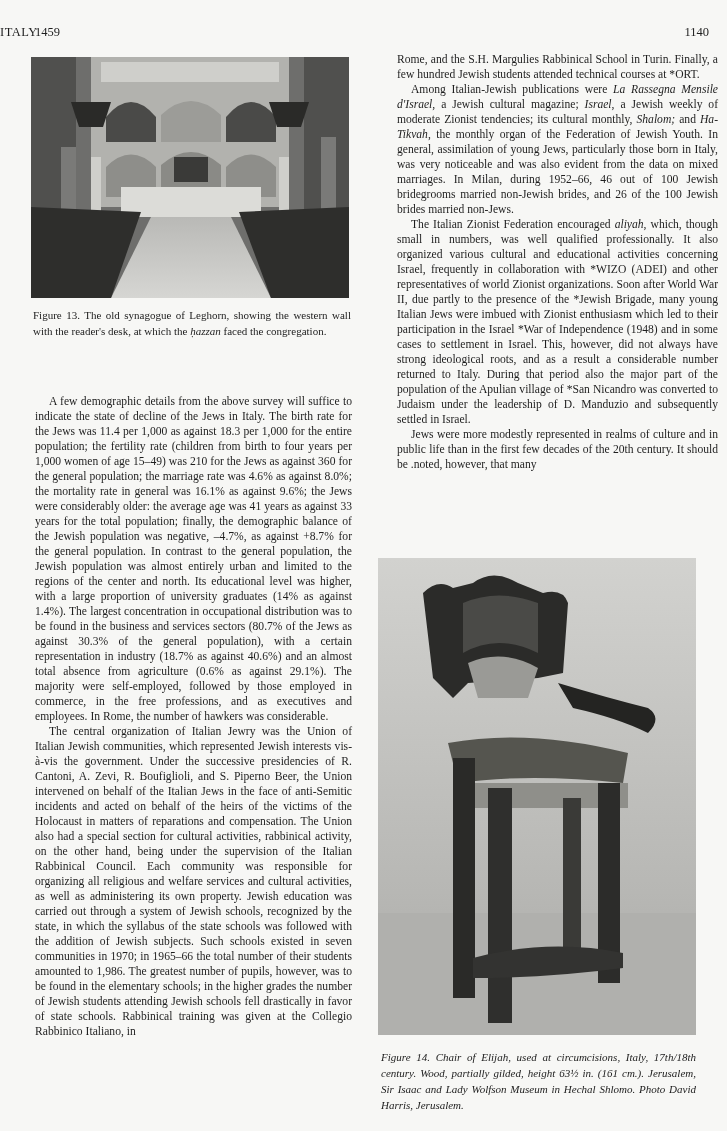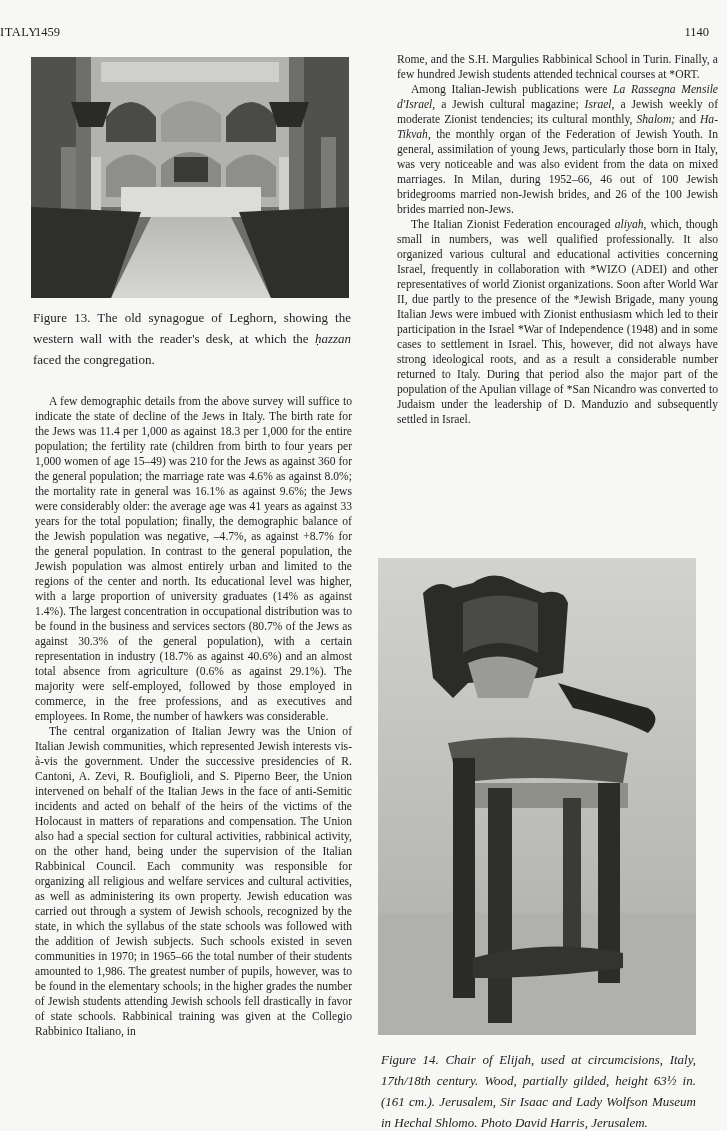--- a/index.html
+++ b/index.html
@@ -23,21 +23,21 @@
   .col-right { left: 397px; width: 321px; }
   .column p { margin: 0; text-indent: 14px; }
   .column p.noindent { text-indent: 0; }
 
   .photo {
     position: absolute; overflow: hidden;
     background: #8a8a88;
   }
   .photo svg { display: block; width: 100%; height: 100%; }
 
-  .caption { position: absolute; font-size: 13px; line-height: 21px; text-align: justify; color: #222; }
+  .caption { position: absolute; font-size: 11px; line-height: 16px; text-align: justify; color: #222; }
   .cap-13 { left: 33px; top: 307px; width: 318px; }
   .cap-14 { left: 381px; top: 1049px; width: 315px; font-style: italic; }
   i { font-style: italic; }
 </style>
 </head>
 <body>
 
 <div class="running-head">
   <span class="pg-title">ITALY</span>
   <span class="pg-left">1459</span>
@@ -90,20 +90,21 @@
 
 <div class="column col-left" style="top:394px;">
   <p>A few demographic details from the above survey will suffice to indicate the state of decline of the Jews in Italy. The birth rate for the Jews was 11.4 per 1,000 as against 18.3 per 1,000 for the entire population; the fertility rate (children from birth to four years per 1,000 women of age 15–49) was 210 for the Jews as against 360 for the general population; the marriage rate was 4.6% as against 8.0%; the mortality rate in general was 16.1% as against 9.6%; the Jews were considerably older: the average age was 41 years as against 33 years for the total population; finally, the demographic balance of the Jewish population was negative, –4.7%, as against +8.7% for the general population. In contrast to the general population, the Jewish population was almost entirely urban and limited to the regions of the center and north. Its educational level was higher, with a large proportion of university graduates (14% as against 1.4%). The largest concentration in occupational distribution was to be found in the business and services sectors (80.7% of the Jews as against 30.3% of the general population), with a certain representation in industry (18.7% as against 40.6%) and an almost total absence from agriculture (0.6% as against 29.1%). The majority were self-employed, followed by those employed in commerce, in the free professions, and as executives and employees. In Rome, the number of hawkers was considerable.</p>
   <p>The central organization of Italian Jewry was the Union of Italian Jewish communities, which represented Jewish interests vis-à-vis the government. Under the successive presidencies of R. Cantoni, A. Zevi, R. Boufiglioli, and S. Piperno Beer, the Union intervened on behalf of the Italian Jews in the face of anti-Semitic incidents and acted on behalf of the heirs of the victims of the Holocaust in matters of reparations and compensation. The Union also had a special section for cultural activities, rabbinical activity, on the other hand, being under the supervision of the Italian Rabbinical Council. Each community was responsible for organizing all religious and welfare services and cultural activities, as well as administering its own property. Jewish education was carried out through a system of Jewish schools, recognized by the state, in which the syllabus of the state schools was followed with the addition of Jewish subjects. Such schools existed in seven communities in 1970; in 1965–66 the total number of their students amounted to 1,986. The greatest number of pupils, however, was to be found in the elementary schools; in the higher grades the number of Jewish students attending Jewish schools fell drastically in favor of state schools. Rabbinical training was given at the Collegio Rabbinico Italiano, in</p>
 </div>
 
 <div class="column col-right" style="top:52px;">
   <p class="noindent">Rome, and the S.H. Margulies Rabbinical School in Turin. Finally, a few hundred Jewish students attended technical courses at *ORT.</p>
   <p><span>Among Italian-Jewish publications were </span><i>La Rassegna Mensile d'Israel</i><span>, a Jewish cultural magazine; </span><i>Israel</i><span>, a Jewish weekly of moderate Zionist tendencies; its cultural monthly, </span><i>Shalom;</i><span> and </span><i>Ha-Tikvah</i><span>, the monthly organ of the Federation of Jewish Youth. In general, assimilation of young Jews, particularly those born in Italy, was very noticeable and was also evident from the data on mixed marriages. In Milan, during 1952–66, 46 out of 100 Jewish bridegrooms married non-Jewish brides, and 26 of the 100 Jewish brides married non-Jews.</span></p>
   <p><span>The Italian Zionist Federation encouraged </span><i>aliyah</i><span>, which, though small in numbers, was well qualified professionally. It also organized various cultural and educational activities concerning Israel, frequently in collaboration with *WIZO (ADEI) and other representatives of world Zionist organizations. Soon after World War II, due partly to the presence of the *Jewish Brigade, many young Italian Jews were imbued with Zionist enthusiasm which led to their participation in the Israel *War of Independence (1948) and in some cases to settlement in Israel. This, however, did not always have strong ideological roots, and as a result a considerable number returned to Italy. During that period also the major part of the population of the Apulian village of *San Nicandro was converted to Judaism under the leadership of D. Manduzio and subsequently settled in Israel.</span></p>
+  <p>Jews were more modestly represented in realms of culture and in public life than in the first few decades of the 20th century. It should be .noted, however, that many</p>
 </div>
 
 <div class="photo" style="left:378px; top:558px; width:318px; height:477px; background:#bdbdba;">
   <svg viewBox="0 0 318 477" preserveAspectRatio="none">
     <defs>
       <linearGradient id="wall" x1="0" y1="0" x2="0" y2="1">
         <stop offset="0" stop-color="#d2d2cf"></stop>
           <stop offset="0.7" stop-color="#b7b7b4"></stop>
           <stop offset="1" stop-color="#a9a9a6"></stop>
       </linearGradient>

